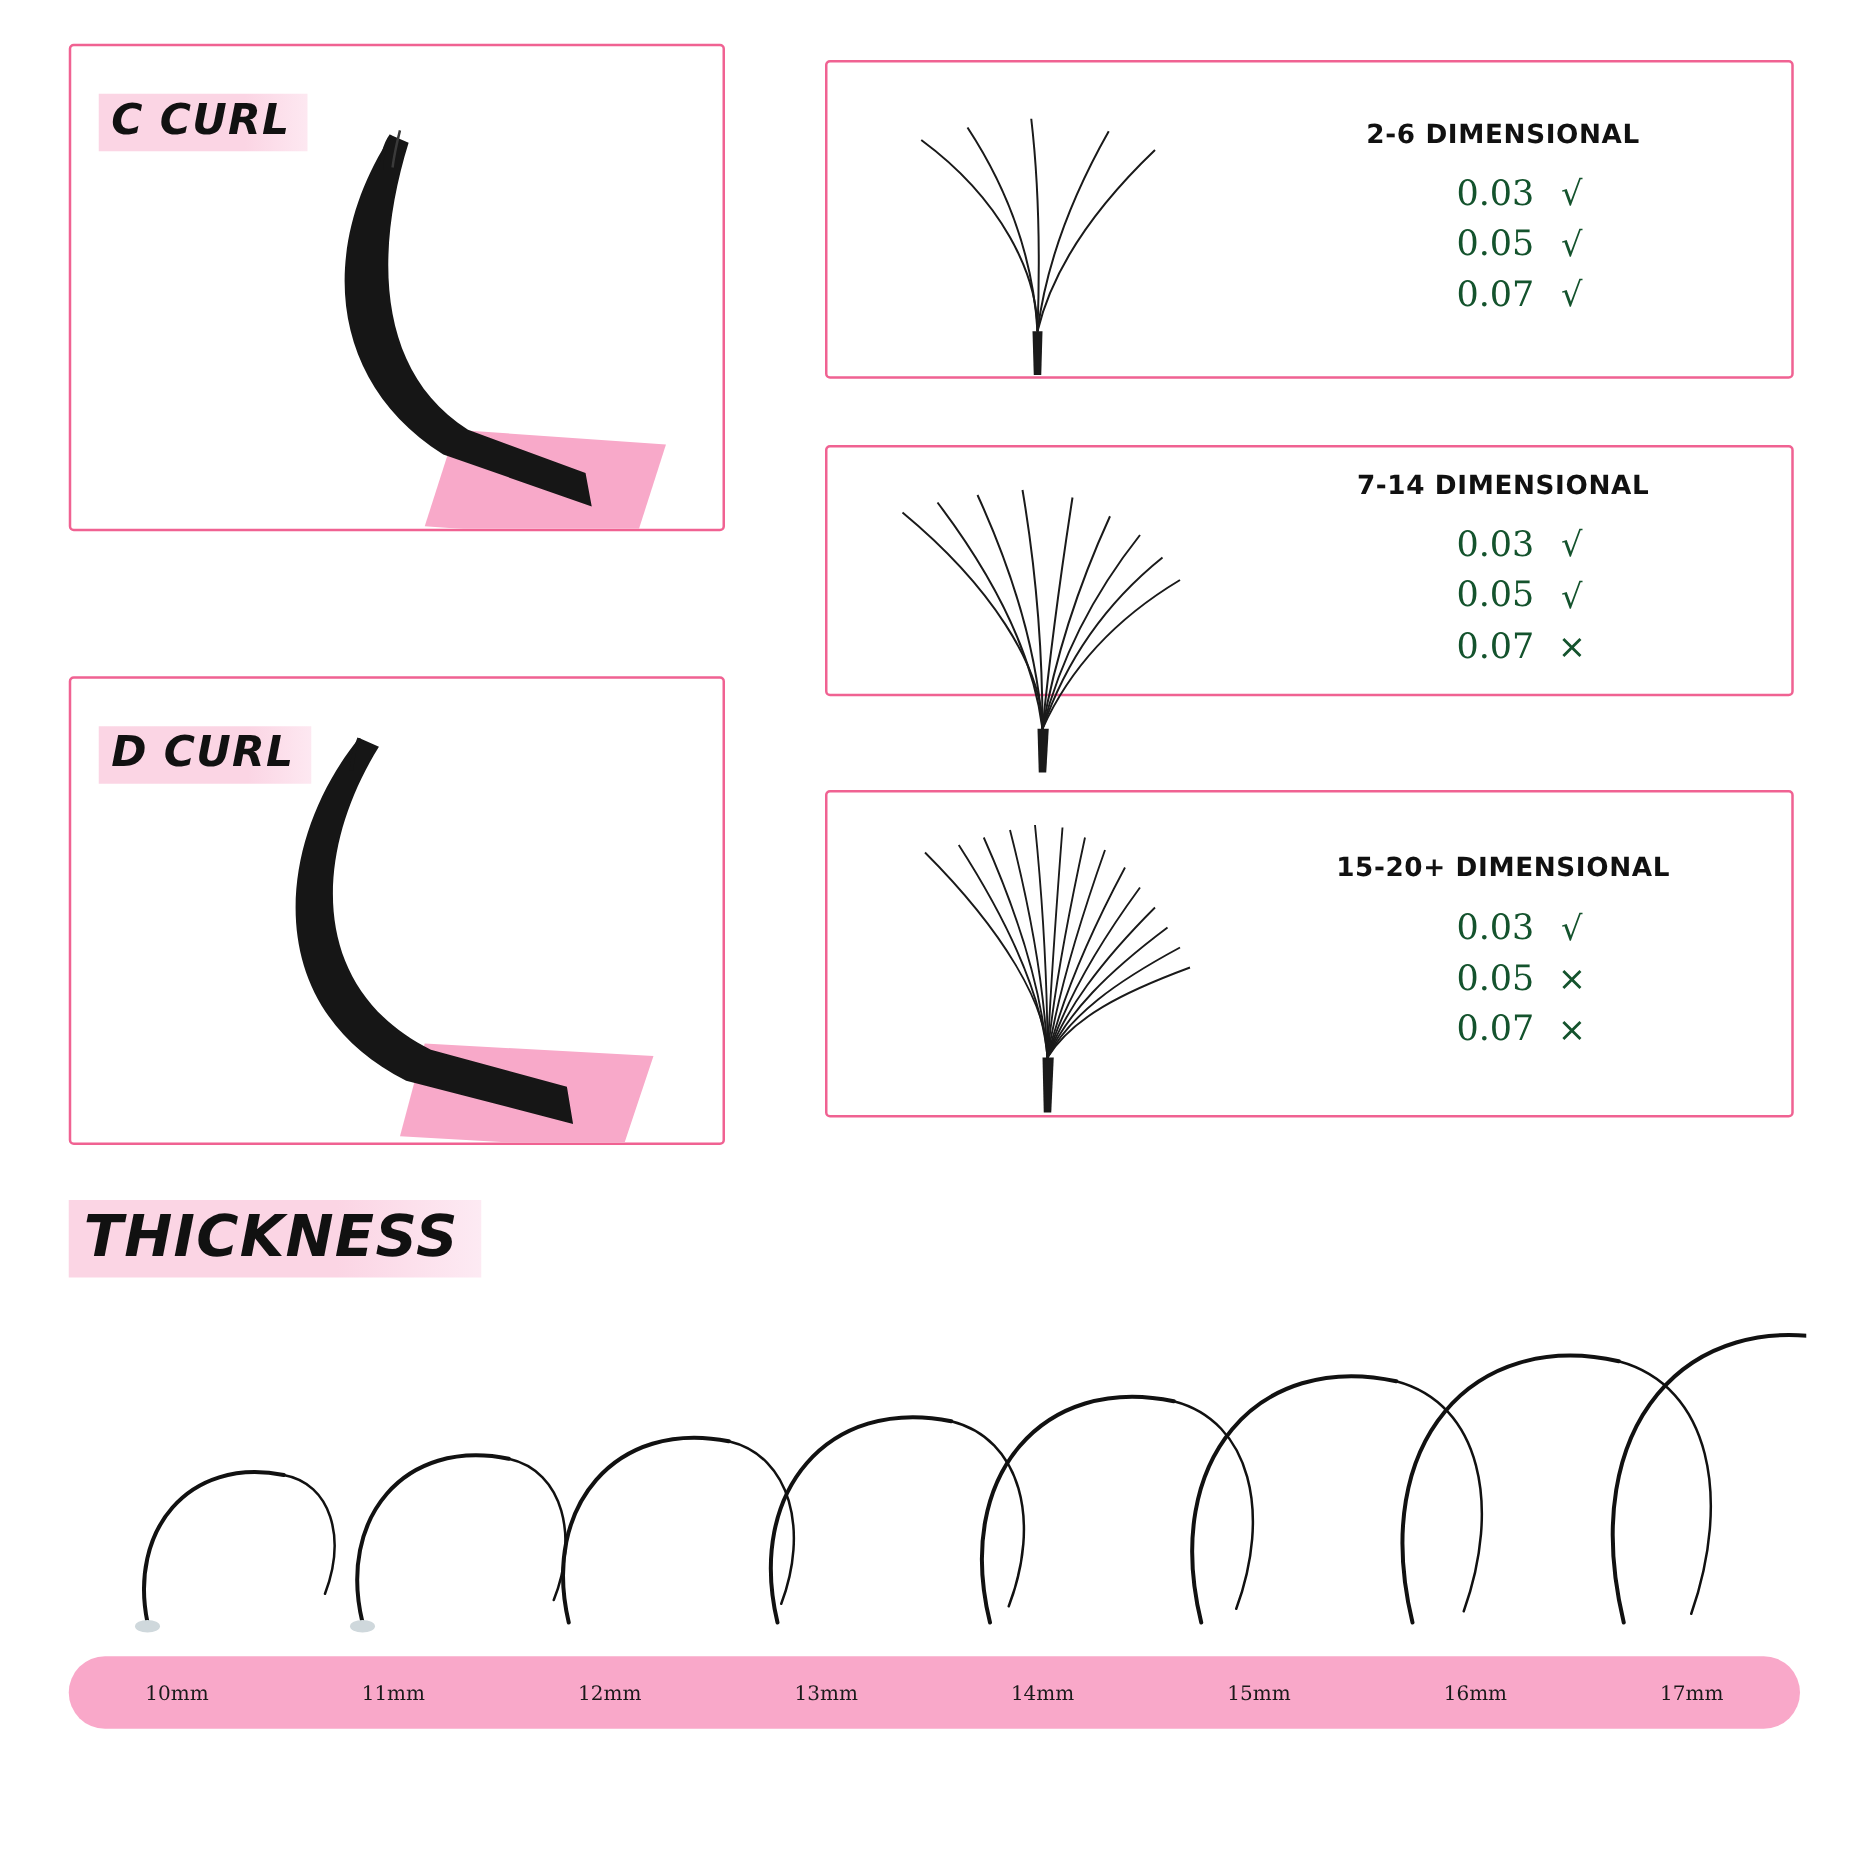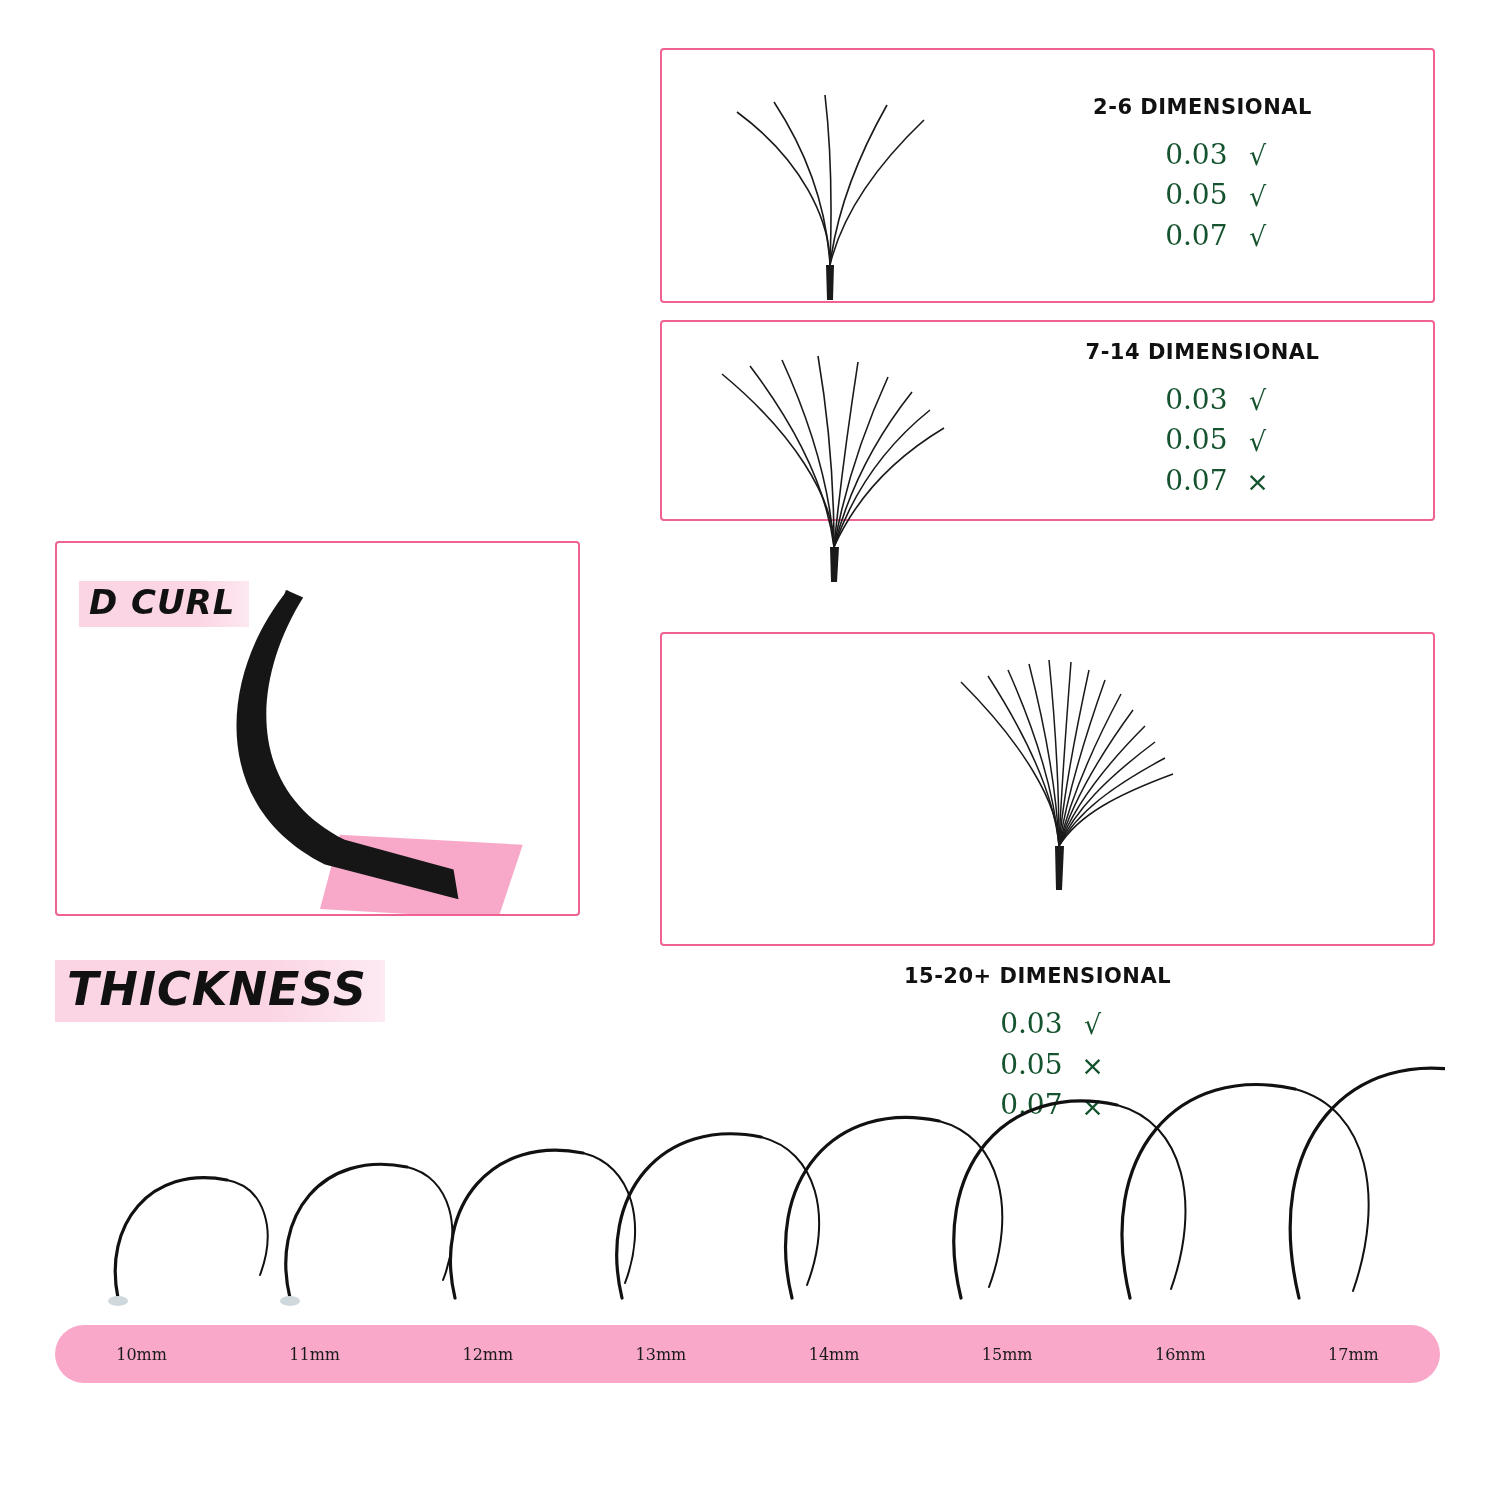--- a/index.html
+++ b/index.html
@@ -55,22 +55,22 @@
   .dim-panel {
     position: absolute;
     border: 2px solid #f06292;
     border-radius: 4px;
     background: #fff;
     box-sizing: border-box;
     display: flex;
     align-items: center;
   }
   #dim-1 { left: 660px; top: 48px;  width: 775px; height: 255px; }
-  #dim-2 { left: 660px; top: 320px; width: 775px; height: 201px; }
-  #dim-3 { left: 660px; top: 632px; width: 775px; height: 314px; flex-direction: column; }
+  #dim-2 { left: 660px; top: 356px; width: 775px; height: 201px; }
+  #dim-3 { left: 660px; top: 632px; width: 775px; height: 262px; }
 
   .dim-art {
     width: 330px;
     height: 100%;
     position: relative;
     flex: 0 0 330px;
   }
   .dim-info {
     flex: 1 1 auto;
     padding-right: 20px;
@@ -152,20 +152,29 @@
     font-family: "DejaVu Serif", serif;
     font-size: 16px;
     color: #1a1a1a;
   }
 </style>
 </head>
 <body>
 
 <div class="top-area">
 
+  <div class="curl-panel" id="curl-c">
+    <svg class="curl-art" viewBox="0 0 525 390">
+      <polygon points="310,310 480,322 455,400 285,388" fill="#f8a9c9"></polygon>
+      <path d="M258,72 C200,160 205,270 300,330 L420,372 L415,345 L320,310 C245,262 245,165 272,78 Z" fill="#161616"></path>
+      <path d="M258,72 C252,80 250,92 250,100" stroke="#161616" stroke-width="3" fill="none"></path>
+      <path d="M265,68 C262,80 260,90 259,98" stroke="#3a3a3a" stroke-width="2" fill="none"></path>
+    </svg>
+    <div class="curl-label">C CURL</div>
+  </div>
 
   <div class="curl-panel" id="curl-d">
     <svg class="curl-art" viewBox="0 0 525 375">
       <polygon points="285,295 470,305 445,380 265,370" fill="#f8a9c9"></polygon>
       <path d="M232,48 C165,130 150,265 270,325 L405,360 L400,330 L290,300 C190,250 195,140 248,55 Z" fill="#161616"></path>
       <path d="M232,48 C228,58 226,66 226,74" stroke="#161616" stroke-width="3" fill="none"></path>
     </svg>
     <div class="curl-label">D CURL</div>
   </div>
 

